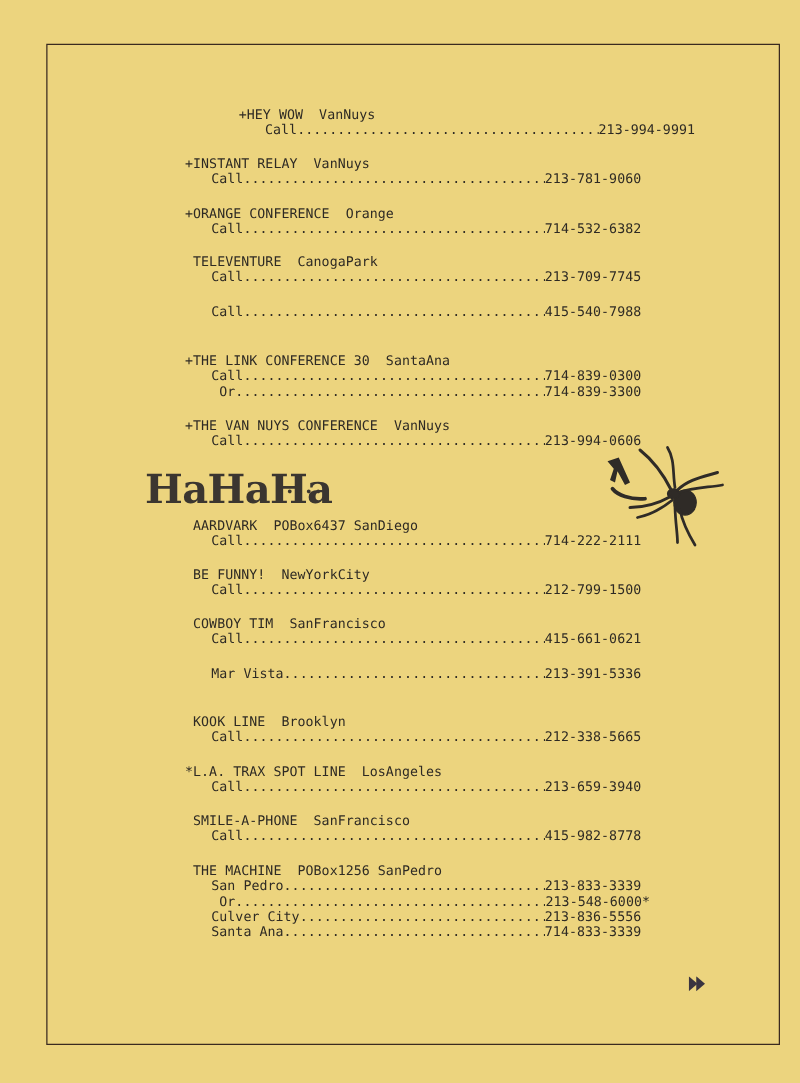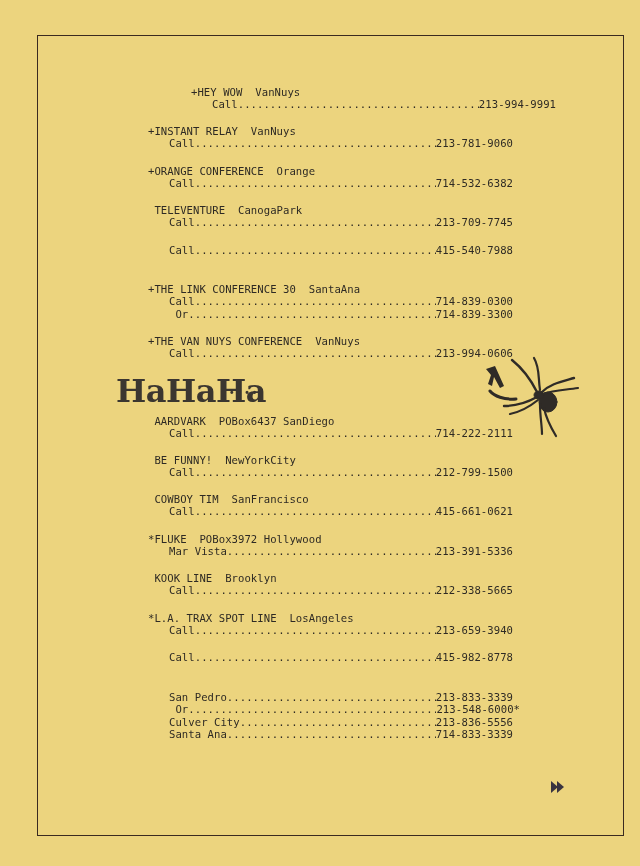--- a/index.html
+++ b/index.html
@@ -183,47 +183,48 @@
 </div>
 
 <div class="listing" style="top:493px;">
   <span class="entry-title"> COWBOY TIM  SanFrancisco</span>
   <div class="entry-line" style="padding-left:21px;">
     <span class="lbl">Call</span><span class="dots"></span><span class="num">415-661-0621</span>
   </div>
 </div>
 
 <div class="listing" style="top:533px;">
-  <span class="entry-title">*FLUKE  POBox3972 Hollywood</span>
   <div class="entry-line" style="padding-left:21px;">
     <span class="lbl">Mar Vista</span><span class="dots"></span><span class="num">213-391-5336</span>
   </div>
 </div>
 
 <div class="listing" style="top:572px;">
   <span class="entry-title"> KOOK LINE  Brooklyn</span>
   <div class="entry-line" style="padding-left:21px;">
     <span class="lbl">Call</span><span class="dots"></span><span class="num">212-338-5665</span>
   </div>
 </div>
 
 <div class="listing" style="top:612px;">
   <span class="entry-title">*L.A. TRAX SPOT LINE  LosAngeles</span>
   <div class="entry-line" style="padding-left:21px;">
     <span class="lbl">Call</span><span class="dots"></span><span class="num">213-659-3940</span>
   </div>
 </div>
 
 <div class="listing" style="top:651px;">
+  <span class="entry-title"> SMILE-A-PHONE  SanFrancisco</span>
   <div class="entry-line" style="padding-left:21px;">
     <span class="lbl">Call</span><span class="dots"></span><span class="num">415-982-8778</span>
   </div>
 </div>
 
 <div class="listing" style="top:691px;">
+  <span class="entry-title"> THE MACHINE  POBox1256 SanPedro</span>
   <div class="entry-line" style="padding-left:21px;">
     <span class="lbl">San Pedro</span><span class="dots"></span><span class="num">213-833-3339</span>
   </div>
   <div class="entry-line" style="padding-left:21px; margin-right:-7px;">
     <span class="lbl"> Or</span><span class="dots"></span><span class="num">213-548-6000*</span>
   </div>
   <div class="entry-line" style="padding-left:21px;">
     <span class="lbl">Culver City</span><span class="dots"></span><span class="num">213-836-5556</span>
   </div>
   <div class="entry-line" style="padding-left:21px;">

